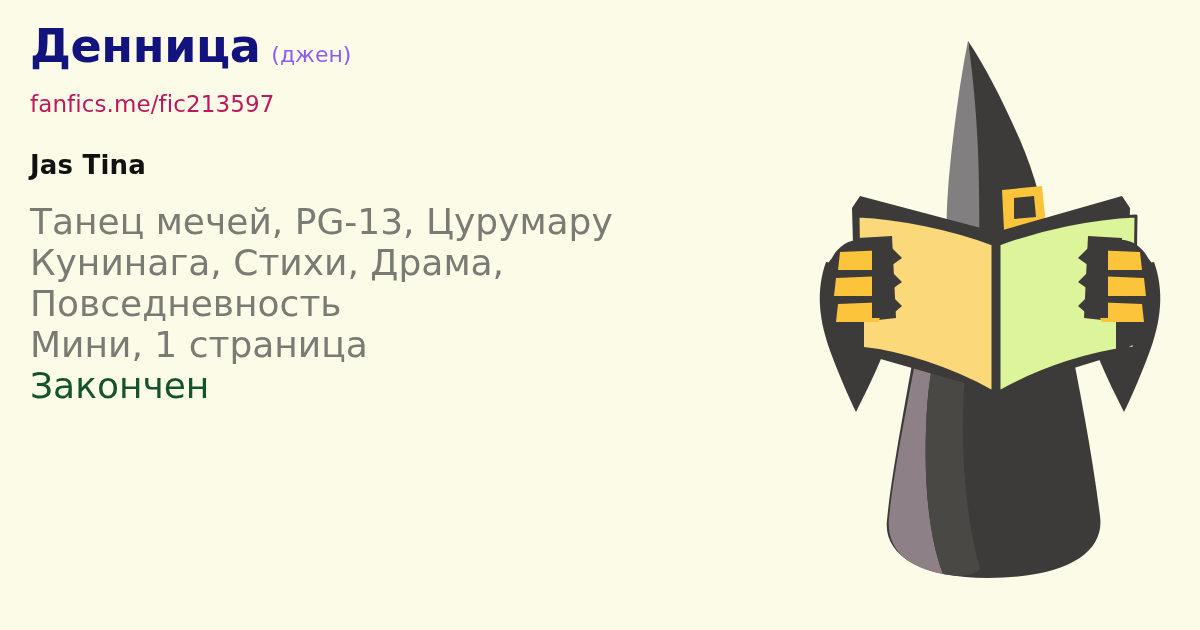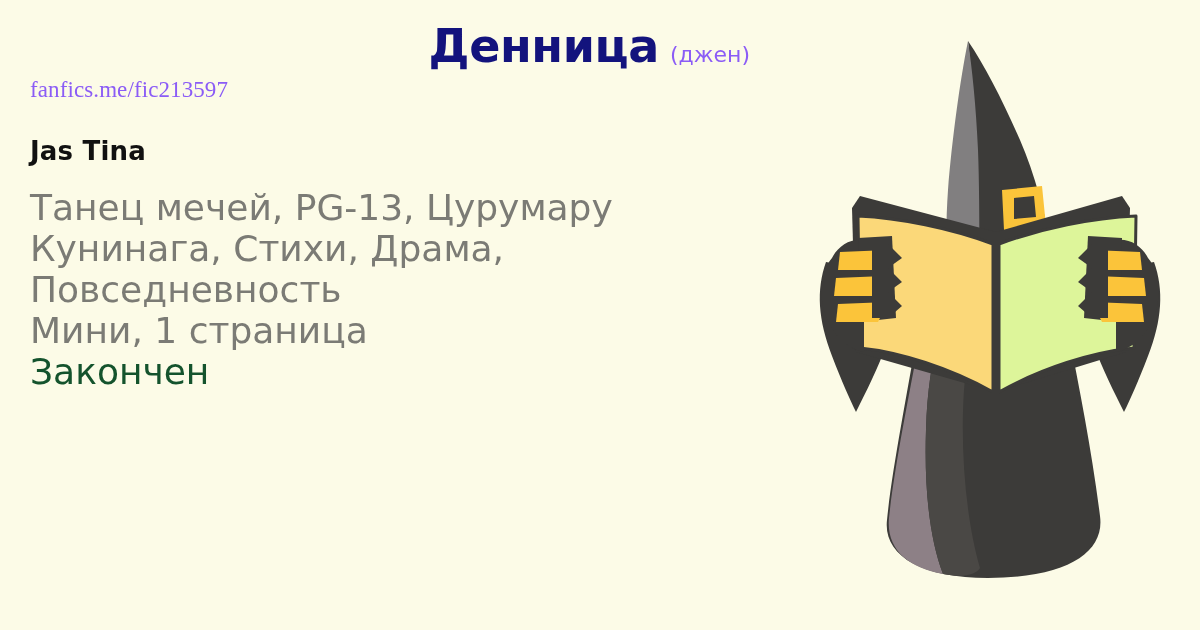--- a/index.html
+++ b/index.html
@@ -30,45 +30,43 @@
     left: 30px;
     top: 22px;
     width: 720px;
   }
 
   .title-row {
     display: flex;
     align-items: baseline;
     gap: 11px;
     white-space: nowrap;
-    justify-content: flex-end;
   }
 
   .title {
     font-size: 46px;
     font-weight: 700;
     color: #13137d;
     letter-spacing: -0.4px;
     line-height: 1.06;
   }
 
   .genre {
     font-size: 22px;
     font-weight: 400;
     color: #8b5cf6;
     line-height: 1;
   }
 
   .url {
-    margin-top: 6px;
+    margin-top: 20px;
     font-size: 23px;
     font-weight: 400;
-    color: #8b5cf6;
+    color: #be185d;
     letter-spacing: 0.1px;
-    font-family: Liberation Serif, serif;
   }
 
   .author {
     margin-top: 33px;
     font-size: 26px;
     font-weight: 700;
     color: #111111;
     letter-spacing: 0.2px;
   }
 

